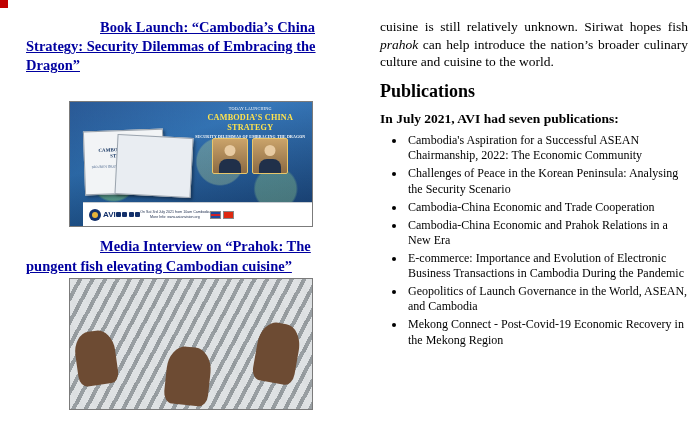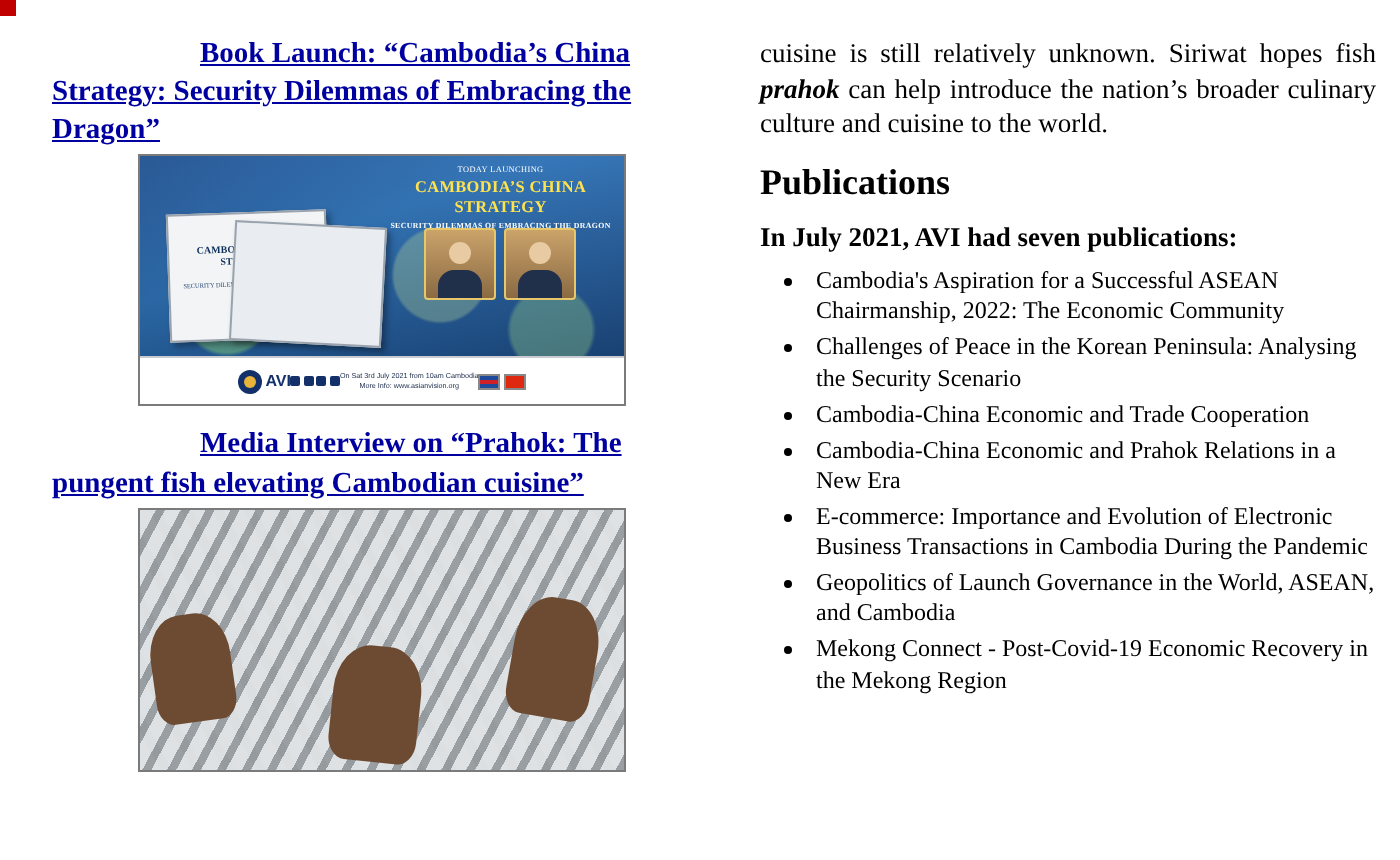--- a/index.html
+++ b/index.html
@@ -76,20 +76,21 @@
     display: flex;
     justify-content: center;
   }
   .book-img {
     width: 242px;
     height: 124px;
     border: 1px solid #7b7b7b;
     position: relative;
     overflow: hidden;
     background: linear-gradient(160deg, #1d4f8f 0%, #2a6fb5 35%, #17427a 100%);
+    margin-top: 24px;
   }
   
   .book-img .world {
     position: absolute;
     left: 0; top: 0; width: 100%; height: 100%;
     background:
       radial-gradient(circle at 18% 62%, rgba(120,190,120,0.55) 0 10%, rgba(120,190,120,0) 11%),
       radial-gradient(circle at 30% 35%, rgba(150,200,140,0.5) 0 8%, rgba(150,200,140,0) 9%),
       radial-gradient(circle at 62% 48%, rgba(180,210,150,0.35) 0 14%, rgba(180,210,150,0) 15%),
       radial-gradient(circle at 85% 70%, rgba(140,195,135,0.4) 0 9%, rgba(140,195,135,0) 10%),
@@ -201,29 +202,29 @@
     left: 5px;
     right: 5px;
     top: 34px;
     text-align: center;
     font-size: 3.2px;
     color: #2a4a78;
     line-height: 1.2;
   }
   .book-img .footer {
     position: absolute;
-    left: 0;
+    left: 13px;
     right: 0;
     bottom: 0;
     height: 24px;
     background: #ffffff;
     border-top: 1px solid #c8ccd1;
     display: flex;
     align-items: center;
-    justify-content: center;
+    justify-content: flex-start;
     padding: 0 6px;
     box-sizing: border-box;
   }
   .book-img .avi-logo {
     display: flex;
     align-items: center;
     gap: 2px;
     font-weight: bold;
     font-size: 8px;
     color: #13306b;
@@ -305,21 +306,21 @@
   }
 
   
   .body-text {
     font-size: 13.5px;
     line-height: 1.30;
     text-align: justify;
     margin: 0 0 10px 0;
     font-family: "Liberation Serif", serif;
   }
-  .body-text .ital { font-style: italic; font-weight: bold; }
+  .body-text .ital { font-style: italic; }
   h2.section-title {
     font-size: 18px;
     font-weight: bold;
     margin: 6px 0 8px 0;
     font-family: "Liberation Serif", serif;
   }
   .lead {
     font-size: 13.5px;
     margin: 0 0 6px 0;
     line-height: 1.3;

